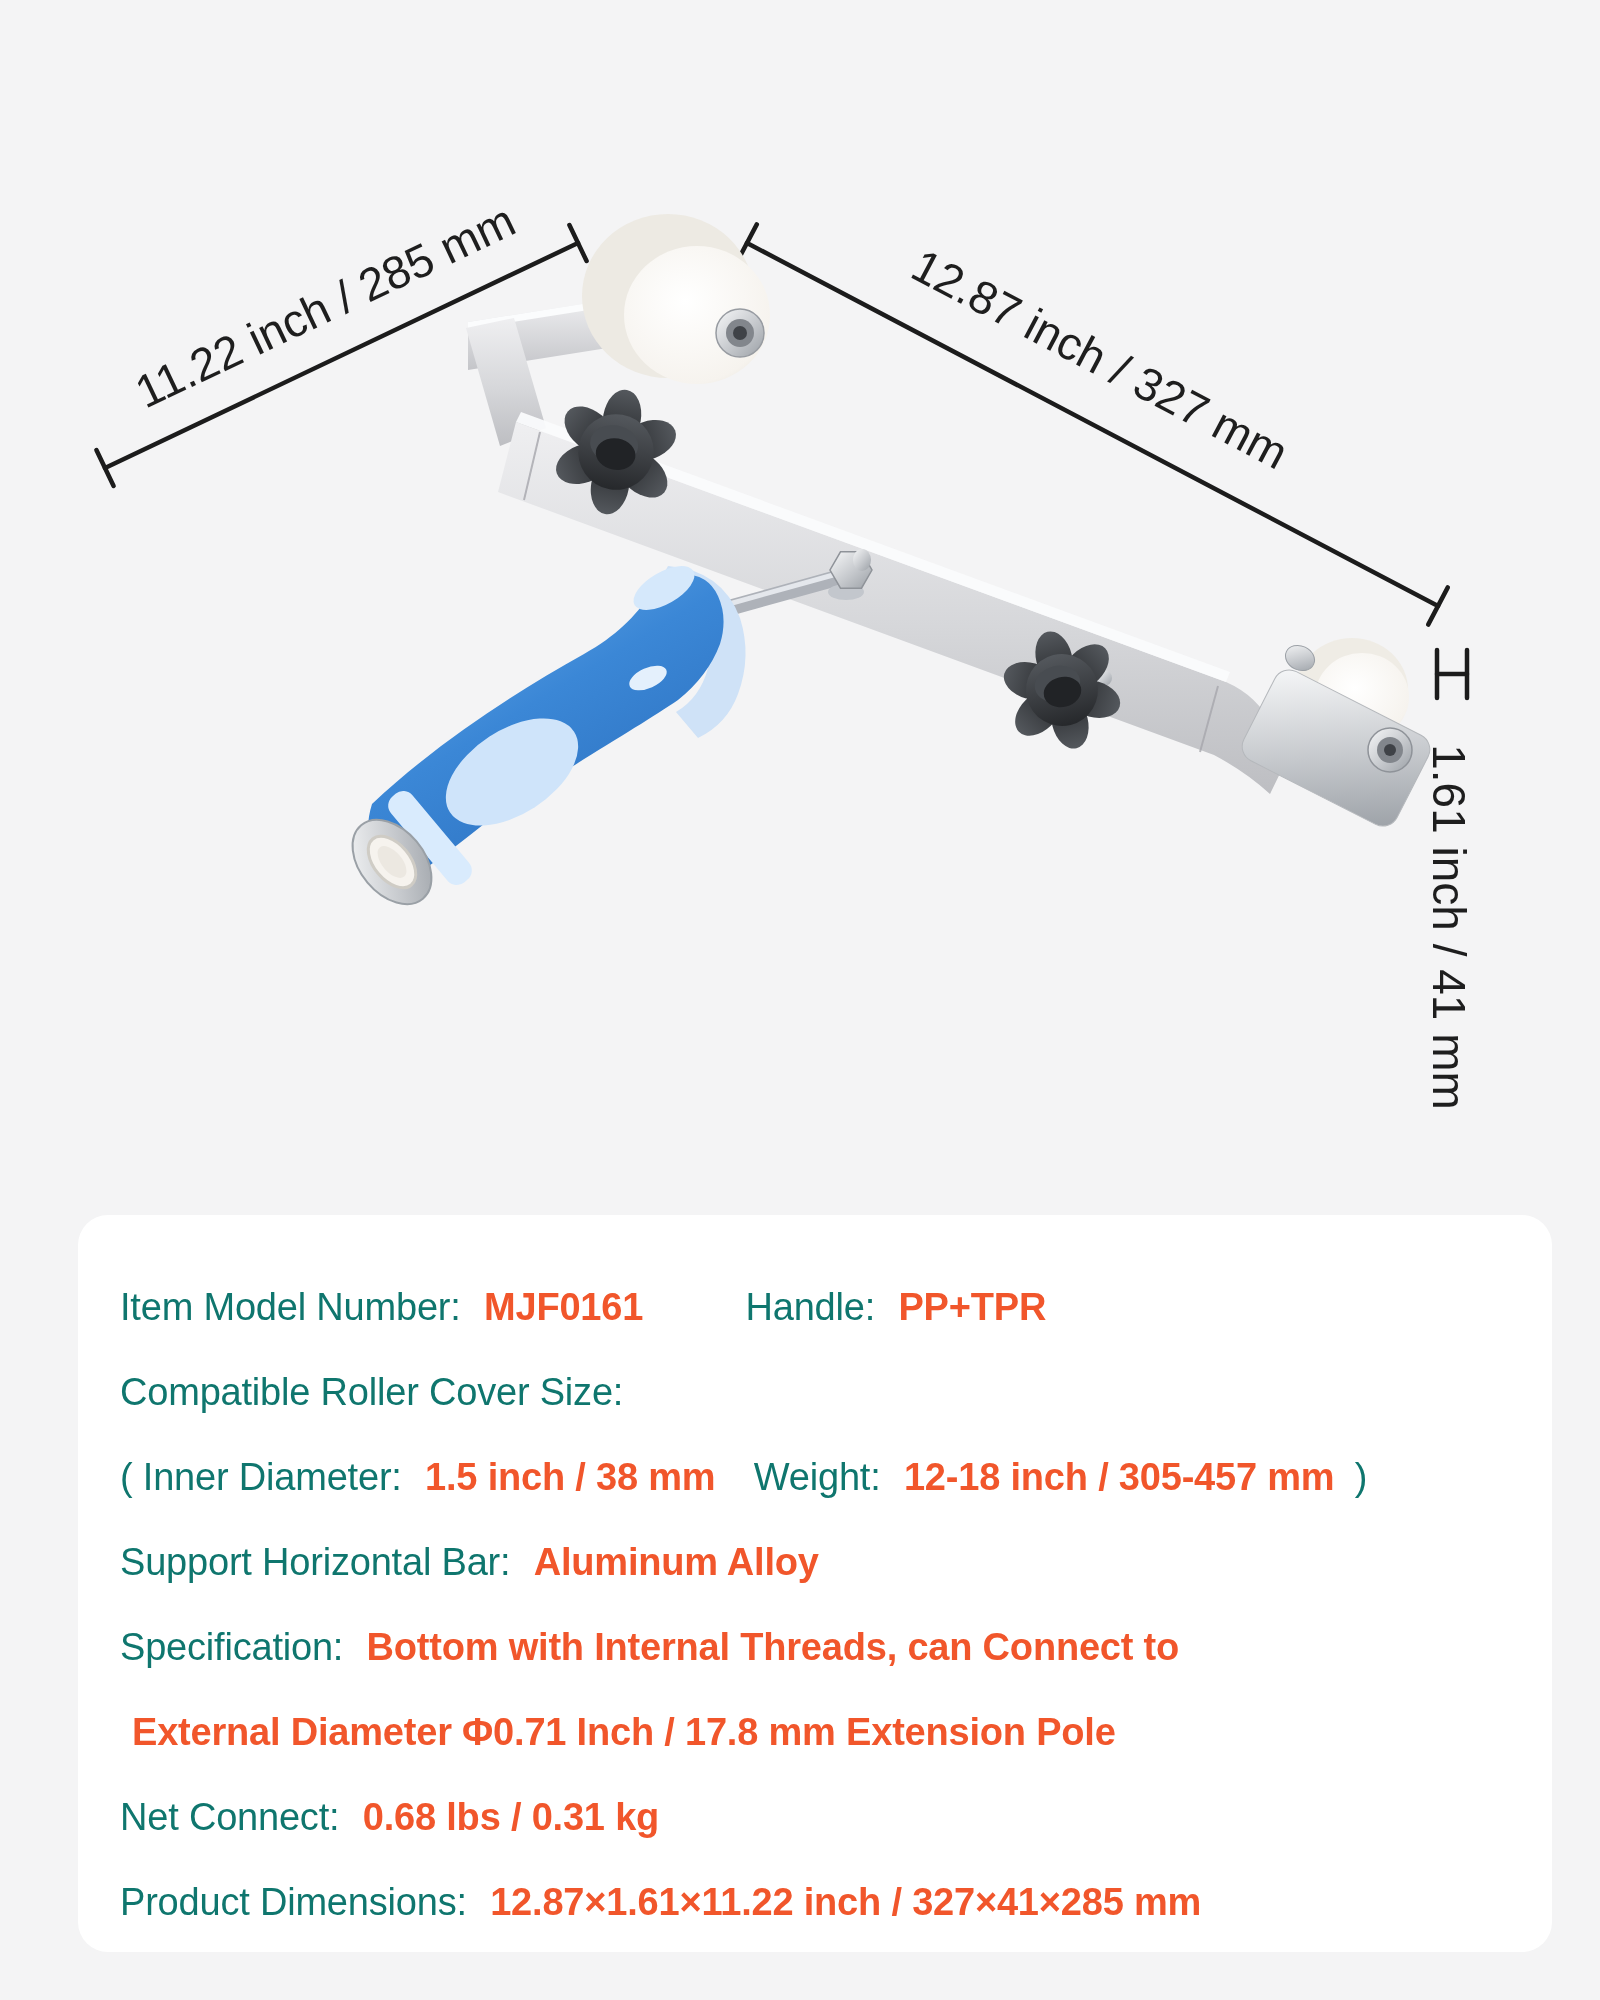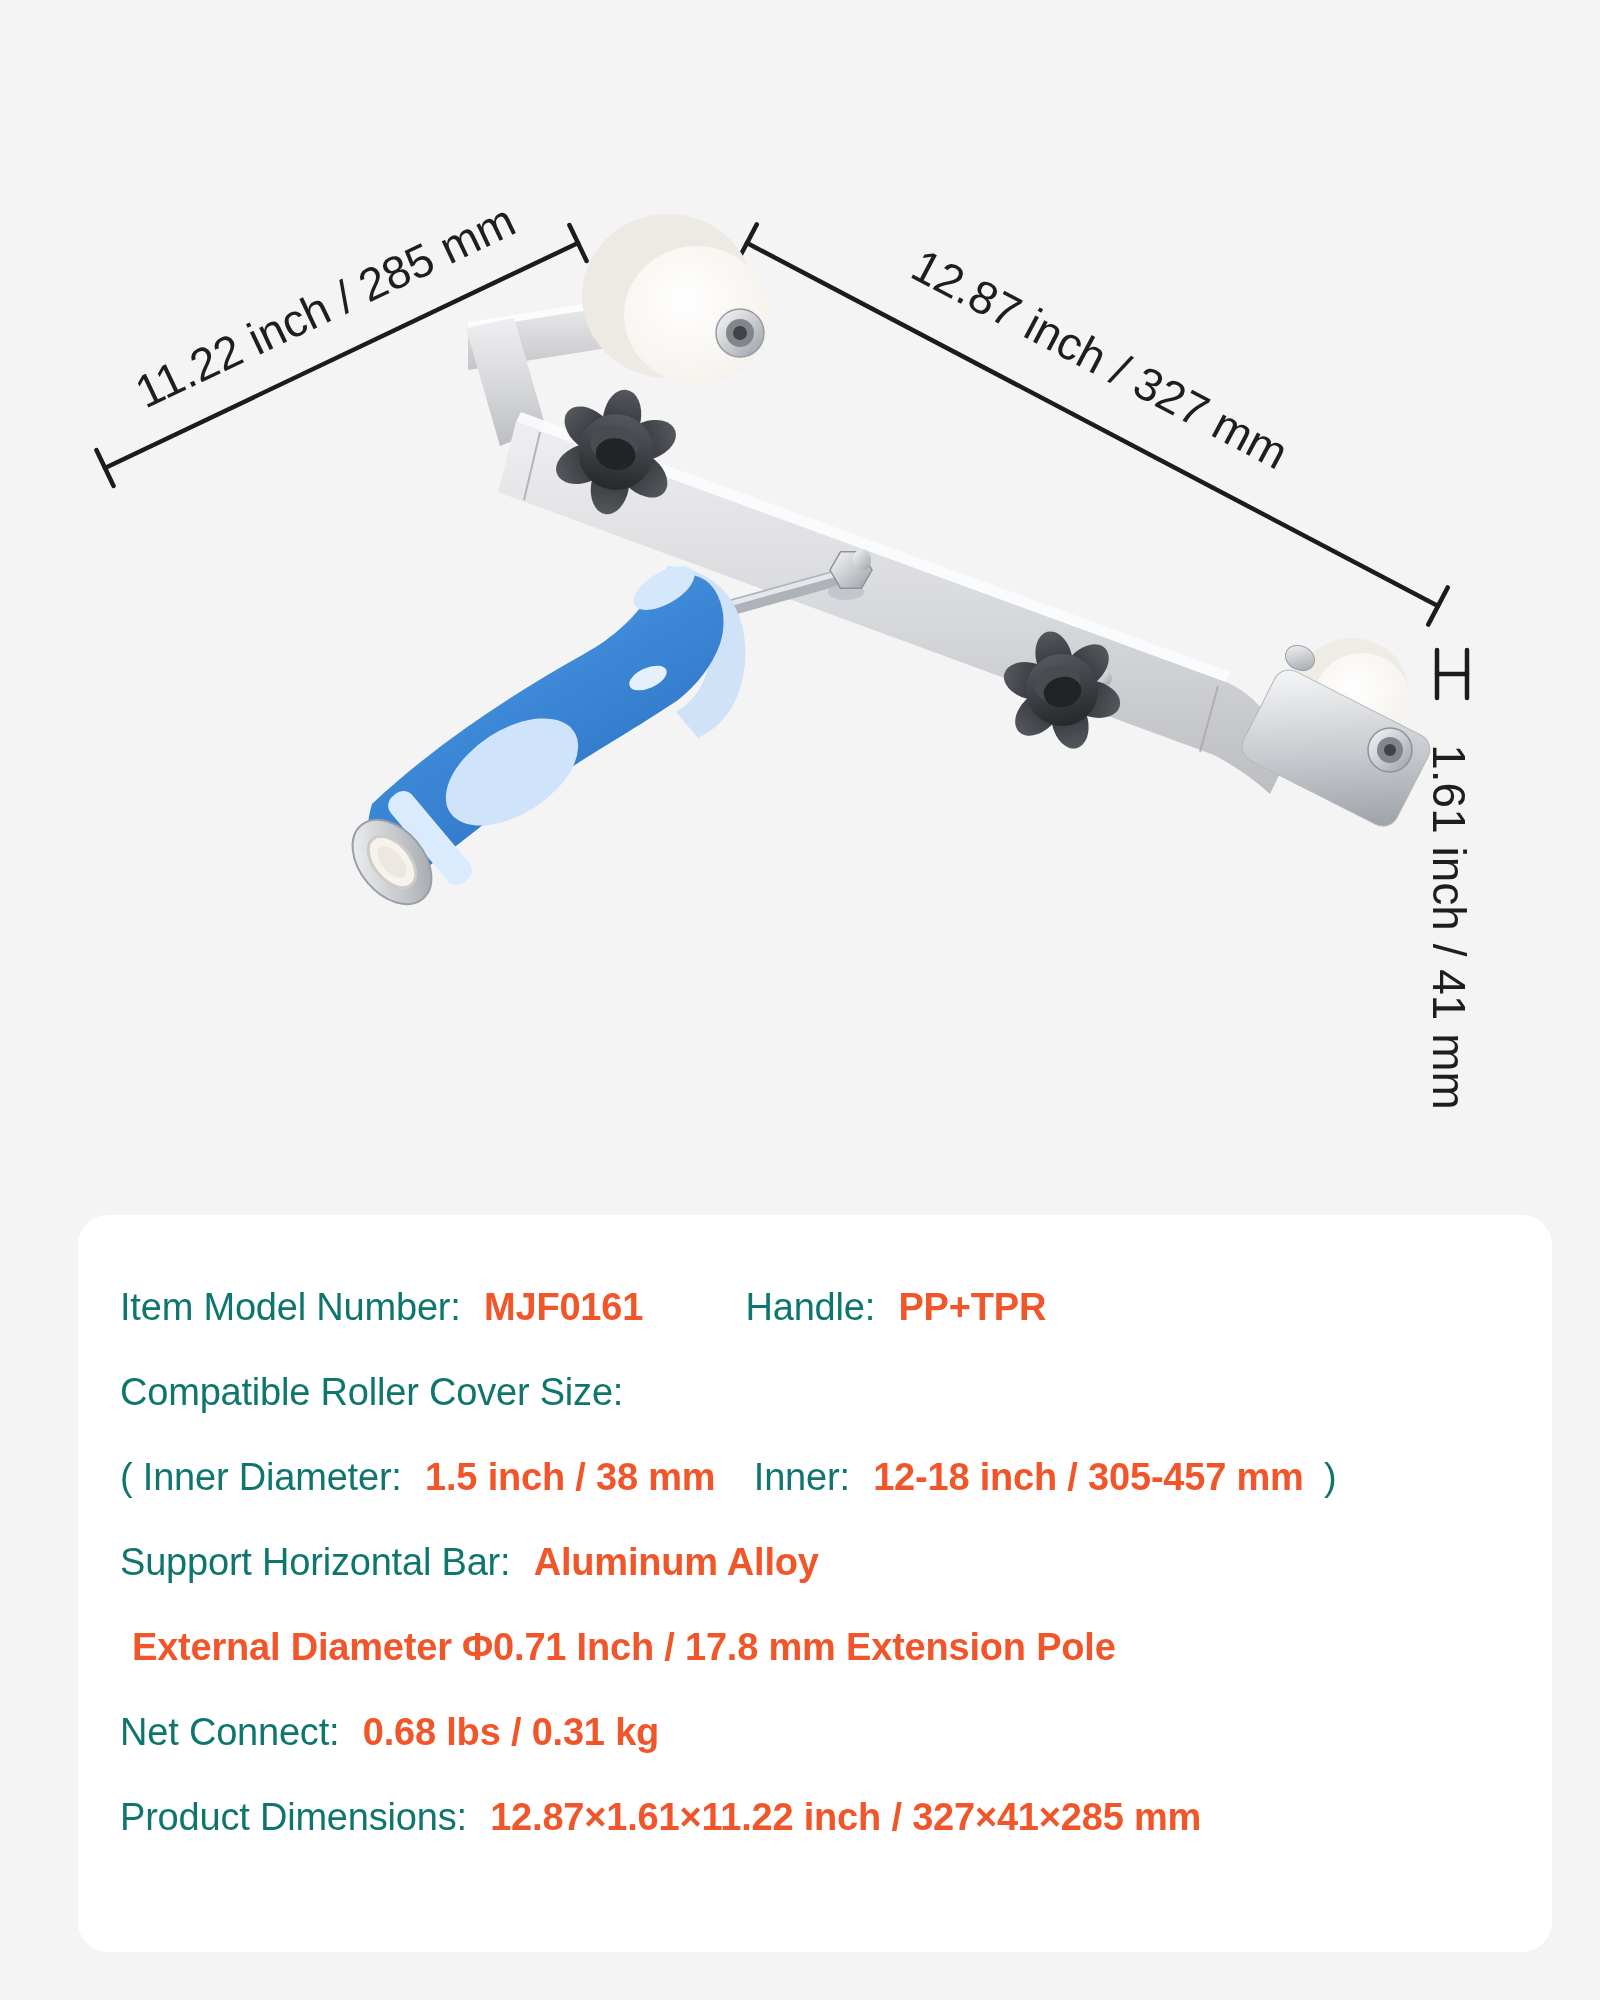--- a/index.html
+++ b/index.html
@@ -183,29 +183,33 @@
       <span class="val">MJF0161</span>
       <span class="lbl col2">Handle:</span>
       <span class="val">PP+TPR</span>
     </div>
     <div class="spec-row">
       <span class="lbl">Compatible Roller Cover Size:</span>
     </div>
     <div class="spec-row">
       <span class="lbl">( Inner Diameter:</span>
       <span class="val">1.5 inch / 38 mm</span>
-      <span class="lbl ml">Inner:</span>
+      <span class="lbl ml">Weight:</span>
       <span class="val">12-18 inch / 305-457 mm</span>
       <span class="lbl close-p">)</span>
     </div>
     <div class="spec-row">
       <span class="lbl">Support Horizontal Bar:</span>
       <span class="val">Aluminum Alloy</span>
     </div>
     <div class="spec-row">
+      <span class="lbl">Specification:</span>
+      <span class="val">Bottom with Internal Threads, can Connect to</span>
+    </div>
+    <div class="spec-row">
       <span class="val noml">External Diameter Φ0.71 Inch / 17.8 mm Extension Pole</span>
     </div>
     <div class="spec-row">
       <span class="lbl">Net Connect:</span>
       <span class="val">0.68 lbs / 0.31 kg</span>
     </div>
     <div class="spec-row">
       <span class="lbl">Product Dimensions:</span>
       <span class="val">12.87×1.61×11.22 inch / 327×41×285 mm</span>
     </div>

